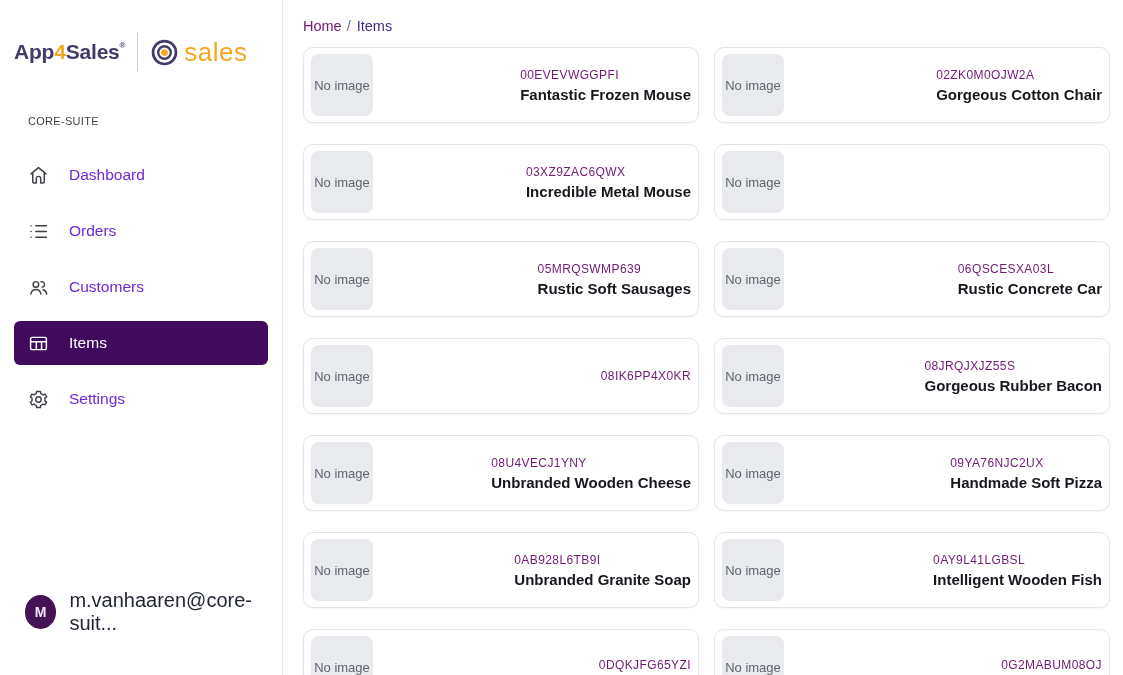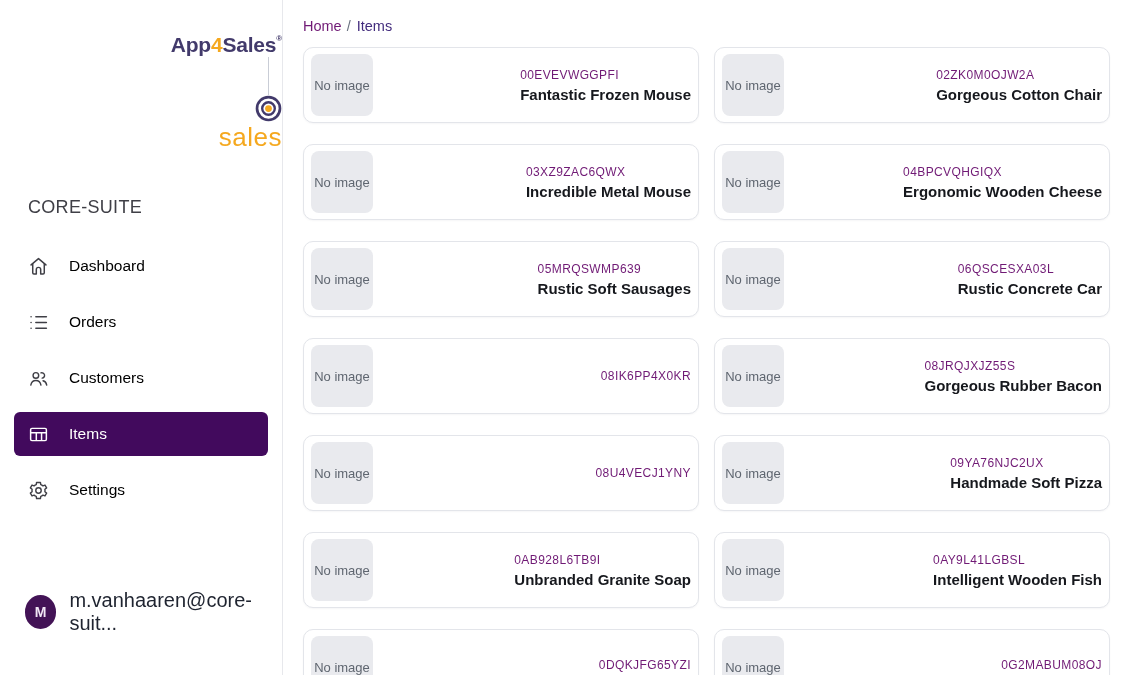--- a/index.html
+++ b/index.html
@@ -4,34 +4,34 @@
 <style>
   * { margin:0; padding:0; box-sizing:border-box; }
   html,body { width:1123px; height:675px; overflow:hidden; background:#fff;
               font-family:"Liberation Sans", sans-serif; }
 
   
   .sidebar {
     position:absolute; left:0; top:0; bottom:0; width:283px;
     background:#ffffff; border-right:1px solid #e7e8ec;
   }
-  .logo-row { display:flex; align-items:flex-end; margin:33px 0 0 14px;flex-direction:column; }
+  .logo-row { display:flex; align-items:center; margin:33px 0 0 14px; }
   .logo-word { font-size:21px; font-weight:700; color:#423a6b; letter-spacing:-0.2px; }
   .logo-word .four { color:#f5a81e; }
   .logo-word sup { font-size:8px; vertical-align:top; position:relative; top:1px; }
   .logo-divider { width:1px; height:38px; background:#c9cdd6; margin:0 13px 0 12px; }
   .bullseye { width:27px; height:27px; display:block; }
   .logo-sales { font-size:26px; color:#f5a81e; margin-left:6px; letter-spacing:0.5px; }
 
-  .org-label { margin:44px 0 0 28px; font-size:18px; color:#3f3f46; letter-spacing:0.3px; }
+  .org-label { margin:44px 0 0 28px; font-size:11px; color:#3f3f46; letter-spacing:0.3px; }
 
   .nav { margin-top:26px; }
   .nav-item {
     display:flex; align-items:center; height:44px; margin:12px 14px 0 14px;
-    padding-left:14px; border-radius:6px; color:#000000; cursor:pointer;
+    padding-left:14px; border-radius:6px; color:#6d28d9; cursor:pointer;
   }
   .nav-item .nav-icon { width:21px; height:21px; color:#3f3f46; flex:0 0 auto; }
   .nav-item .nav-label { margin-left:20px; font-size:15.5px; font-weight:500; }
   .nav-item.active { background:#420a5d; color:#ffffff; }
   .nav-item.active .nav-icon { color:#ffffff; }
 
   .user-row { position:absolute; left:25px; bottom:40px; display:flex; align-items:center; }
   .avatar {
     width:34px; height:34px; border-radius:50%; background:#431356;
     color:#f1e7f5; font-size:14px; font-weight:600;
@@ -149,24 +149,20 @@
   </div>
       <div class="card">
     <div class="noimg">No image</div>
     <div class="meta">
       <div class="code">03XZ9ZAC6QWX</div>
       <div class="iname">Incredible Metal Mouse</div>
     </div>
   </div>
       <div class="card">
     <div class="noimg">No image</div>
-    <div class="meta">
-      <div class="code">04BPCVQHGIQX</div>
-      <div class="iname">Ergonomic Wooden Cheese</div>
-    </div>
   </div>
       <div class="card">
     <div class="noimg">No image</div>
     <div class="meta">
       <div class="code">05MRQSWMP639</div>
       <div class="iname">Rustic Soft Sausages</div>
     </div>
   </div>
       <div class="card">
     <div class="noimg">No image</div>
@@ -185,20 +181,21 @@
     <div class="noimg">No image</div>
     <div class="meta">
       <div class="code">08JRQJXJZ55S</div>
       <div class="iname">Gorgeous Rubber Bacon</div>
     </div>
   </div>
       <div class="card">
     <div class="noimg">No image</div>
     <div class="meta">
       <div class="code">08U4VECJ1YNY</div>
+      <div class="iname">Unbranded Wooden Cheese</div>
     </div>
   </div>
       <div class="card">
     <div class="noimg">No image</div>
     <div class="meta">
       <div class="code">09YA76NJC2UX</div>
       <div class="iname">Handmade Soft Pizza</div>
     </div>
   </div>
       <div class="card">

